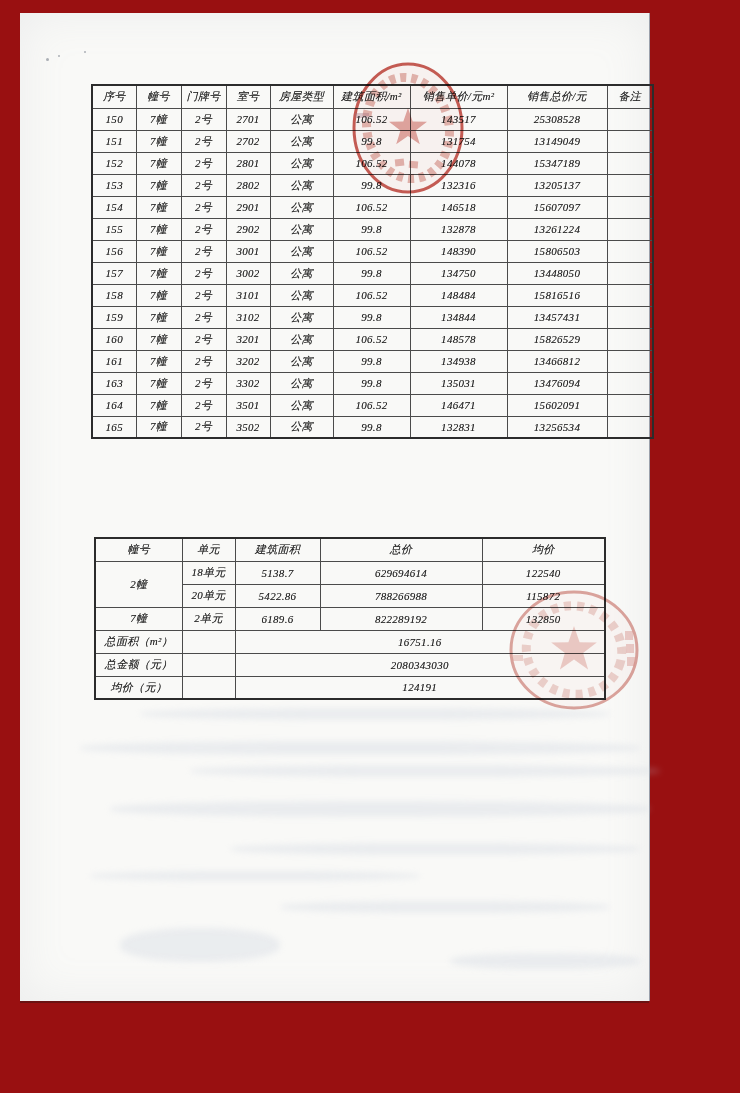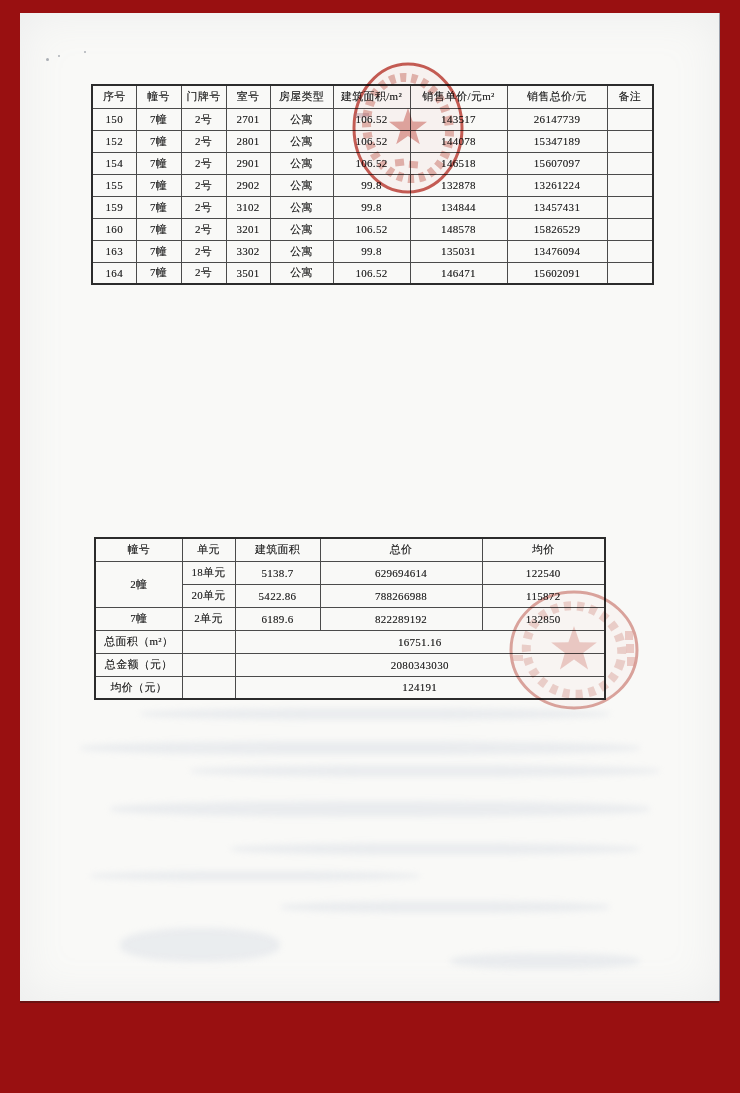--- a/index.html
+++ b/index.html
@@ -2,24 +2,25 @@
 <html><head>
 <meta charset="utf-8">
 <style>
   html,body{margin:0;padding:0}
   body{
     width:740px;height:1093px;position:relative;overflow:hidden;
     background:#991011;
     font-family:"Liberation Serif","DejaVu Serif",serif;
   }
   .paper{
-    position:absolute;left:20px;top:13px;width:699px;height:988px;
+    position:absolute;left:20px;top:13px;width:629px;height:988px;
     background:#f9f9f7;
     box-shadow:0 2px 0 rgba(70,20,20,.55),1px 0 0 #9aa0ab,
                inset 0 0 46px rgba(160,168,185,.14);
+    font-style:italic;
   }
   table{
     position:absolute;border-collapse:collapse;table-layout:fixed;
     font-size:11px;color:#262626;border:2px solid #2c2c2c;
     text-shadow:0 0 .4px rgba(45,45,45,.55);
   }
   .t1{left:71px;top:71px;width:561px}
   .t2{left:74px;top:524px;width:510px}
   th,td{
     border:1px solid #4b4b4b;text-align:center;vertical-align:middle;
@@ -73,35 +74,57 @@
       </thead>
     <tbody id="t1-body">
         <tr>
           <td>150</td>
           <td>7幢</td>
           <td>2号</td>
           <td>2701</td>
           <td>公寓</td>
           <td>106.52</td>
           <td>143517</td>
-          <td>26147739</td>
+          <td>25308528</td>
+          <td></td>
+        </tr>
+        <tr>
+          <td>151</td>
+          <td>7幢</td>
+          <td>2号</td>
+          <td>2702</td>
+          <td>公寓</td>
+          <td>99.8</td>
+          <td>131754</td>
+          <td>13149049</td>
           <td></td>
         </tr>
         <tr>
           <td>152</td>
           <td>7幢</td>
           <td>2号</td>
           <td>2801</td>
           <td>公寓</td>
           <td>106.52</td>
           <td>144078</td>
           <td>15347189</td>
           <td></td>
         </tr>
         <tr>
+          <td>153</td>
+          <td>7幢</td>
+          <td>2号</td>
+          <td>2802</td>
+          <td>公寓</td>
+          <td>99.8</td>
+          <td>132316</td>
+          <td>13205137</td>
+          <td></td>
+        </tr>
+        <tr>
           <td>154</td>
           <td>7幢</td>
           <td>2号</td>
           <td>2901</td>
           <td>公寓</td>
           <td>106.52</td>
           <td>146518</td>
           <td>15607097</td>
           <td></td>
         </tr>
@@ -110,20 +133,53 @@
           <td>7幢</td>
           <td>2号</td>
           <td>2902</td>
           <td>公寓</td>
           <td>99.8</td>
           <td>132878</td>
           <td>13261224</td>
           <td></td>
         </tr>
         <tr>
+          <td>156</td>
+          <td>7幢</td>
+          <td>2号</td>
+          <td>3001</td>
+          <td>公寓</td>
+          <td>106.52</td>
+          <td>148390</td>
+          <td>15806503</td>
+          <td></td>
+        </tr>
+        <tr>
+          <td>157</td>
+          <td>7幢</td>
+          <td>2号</td>
+          <td>3002</td>
+          <td>公寓</td>
+          <td>99.8</td>
+          <td>134750</td>
+          <td>13448050</td>
+          <td></td>
+        </tr>
+        <tr>
+          <td>158</td>
+          <td>7幢</td>
+          <td>2号</td>
+          <td>3101</td>
+          <td>公寓</td>
+          <td>106.52</td>
+          <td>148484</td>
+          <td>15816516</td>
+          <td></td>
+        </tr>
+        <tr>
           <td>159</td>
           <td>7幢</td>
           <td>2号</td>
           <td>3102</td>
           <td>公寓</td>
           <td>99.8</td>
           <td>134844</td>
           <td>13457431</td>
           <td></td>
         </tr>
@@ -132,39 +188,61 @@
           <td>7幢</td>
           <td>2号</td>
           <td>3201</td>
           <td>公寓</td>
           <td>106.52</td>
           <td>148578</td>
           <td>15826529</td>
           <td></td>
         </tr>
         <tr>
+          <td>161</td>
+          <td>7幢</td>
+          <td>2号</td>
+          <td>3202</td>
+          <td>公寓</td>
+          <td>99.8</td>
+          <td>134938</td>
+          <td>13466812</td>
+          <td></td>
+        </tr>
+        <tr>
           <td>163</td>
           <td>7幢</td>
           <td>2号</td>
           <td>3302</td>
           <td>公寓</td>
           <td>99.8</td>
           <td>135031</td>
           <td>13476094</td>
           <td></td>
         </tr>
         <tr>
           <td>164</td>
           <td>7幢</td>
           <td>2号</td>
           <td>3501</td>
           <td>公寓</td>
           <td>106.52</td>
           <td>146471</td>
           <td>15602091</td>
+          <td></td>
+        </tr>
+        <tr>
+          <td>165</td>
+          <td>7幢</td>
+          <td>2号</td>
+          <td>3502</td>
+          <td>公寓</td>
+          <td>99.8</td>
+          <td>132831</td>
+          <td>13256534</td>
           <td></td>
         </tr>
       </tbody>
   </table>
 
   <table class="t2">
     <colgroup>
       <col style="width:87px">
         <col style="width:53px">
         <col style="width:85px">

